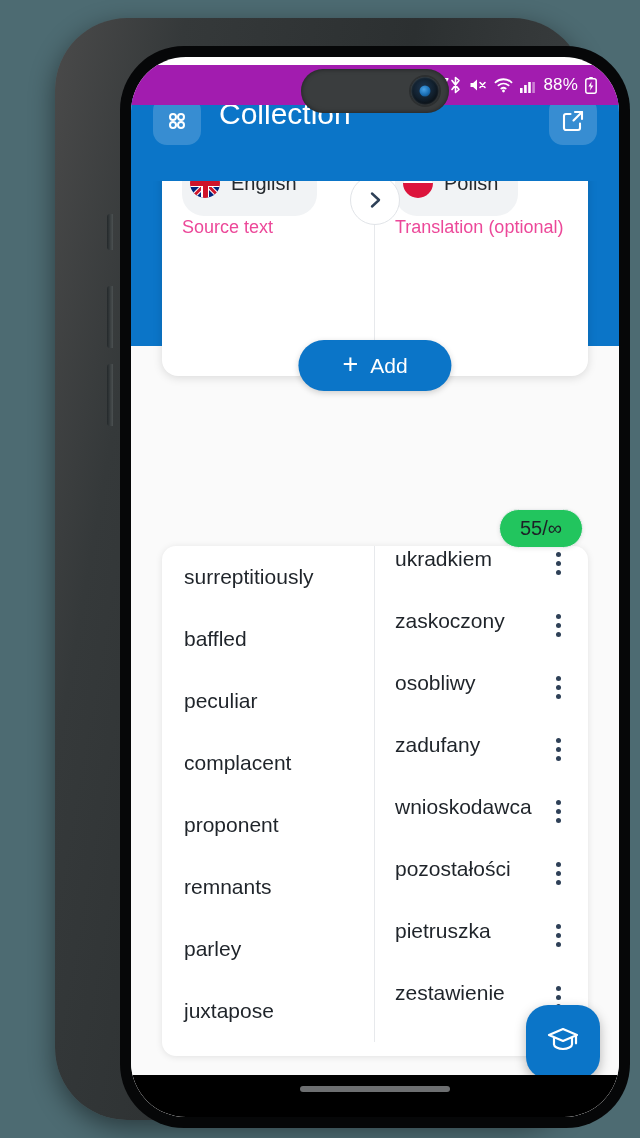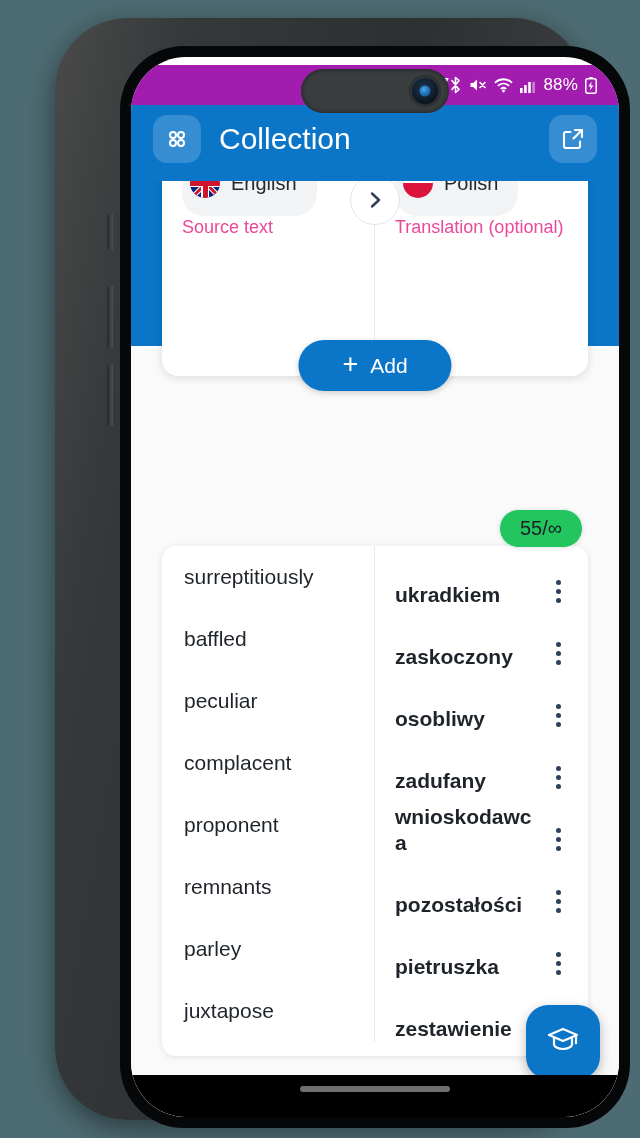--- a/index.html
+++ b/index.html
@@ -77,21 +77,21 @@
   #camera-lens::after {
     content:''; position:absolute; left:50%; top:50%; transform:translate(-50%,-50%);
     width:11px; height:11px; border-radius:50%;
     background: radial-gradient(circle at 40% 35%, #4aa3e8 0%, #1a6fb5 55%, #0c3c66 100%);
   }
 
   
   #app-bar {
     position: absolute; left: 0; top: 40px; width: 100%; height: 84px;
     background: #0b75c8;
-    display: flex; align-items: center; padding: 0 22px; box-sizing: border-box;
+    display: flex; align-items: flex-start; padding: 0 22px; box-sizing: border-box;
     z-index: 4;
   }
   #menu-grid-button {
     width: 48px; height: 48px; border-radius: 14px;
     background: rgba(255,255,255,.18);
     display: flex; align-items: center; justify-content: center;
     flex: 0 0 auto;
   }
   #app-title {
     color: #fff; font-size: 30px; margin-left: 18px; flex: 1 1 auto;
@@ -199,24 +199,23 @@
     width: 50%; box-sizing: border-box;
     padding: 0 14px 0 22px;
     font-size: 21px; color: #1f242a;
     border-right: 1px solid #e7e9ec;
     height: 100%; display: flex; align-items: center;
     overflow: hidden;
     text-align: center;
   }
   .entry-target-wrap {
     width: 50%; box-sizing: border-box;
-    display: flex; align-items: flex-end;
+    display: flex; align-items: flex-start;
     height: 100%;
     padding: 0 6px 0 20px;
-    font-weight: bold;
   }
   .entry-target {
     flex: 1 1 auto; font-size: 21px; color: #1f242a;
     line-height: 1.25; word-break: break-word; max-width: 146px;
   }
   .row-menu-icon {
     flex: 0 0 auto; width: 34px; height: 34px;
     display: flex; flex-direction: column; align-items: center; justify-content: center; gap: 4px;
   }
   .row-menu-icon span { width: 5px; height: 5px; border-radius: 50%; background: #2e4057; display: block; }

